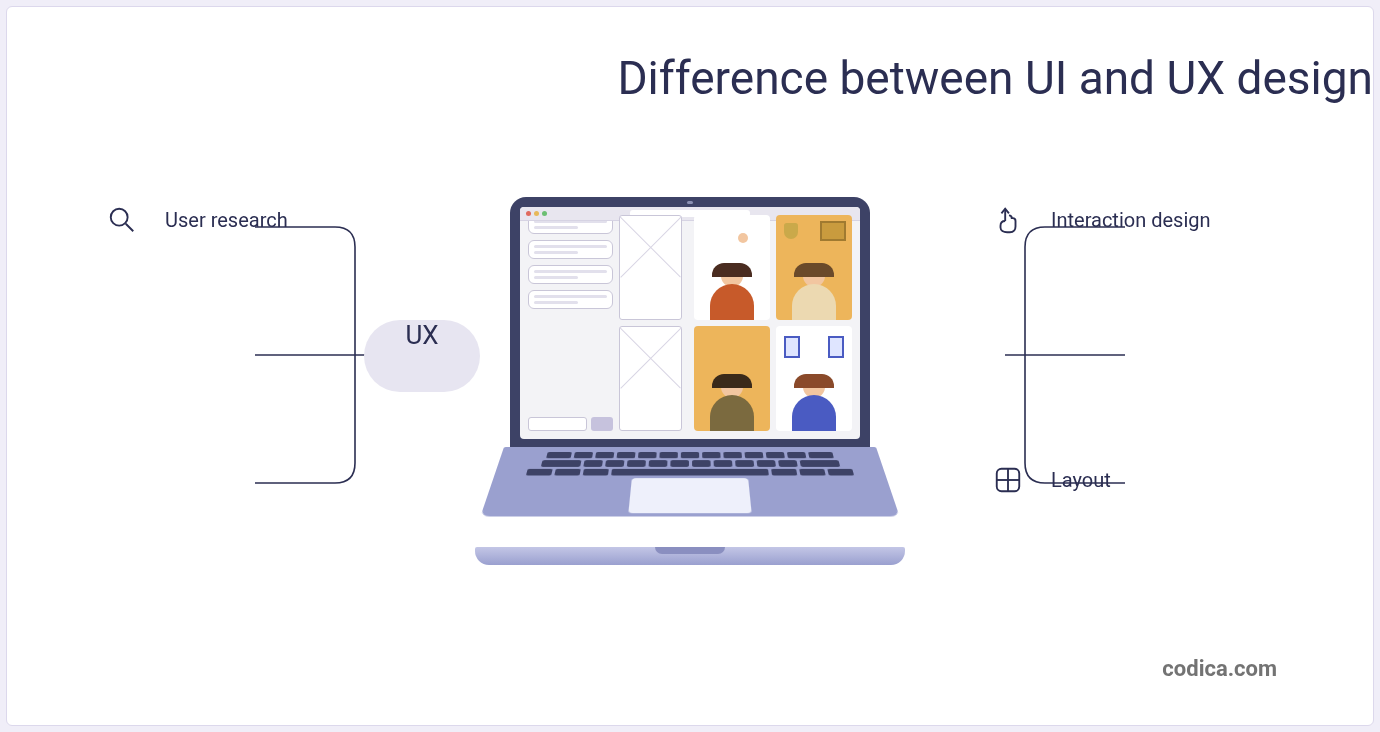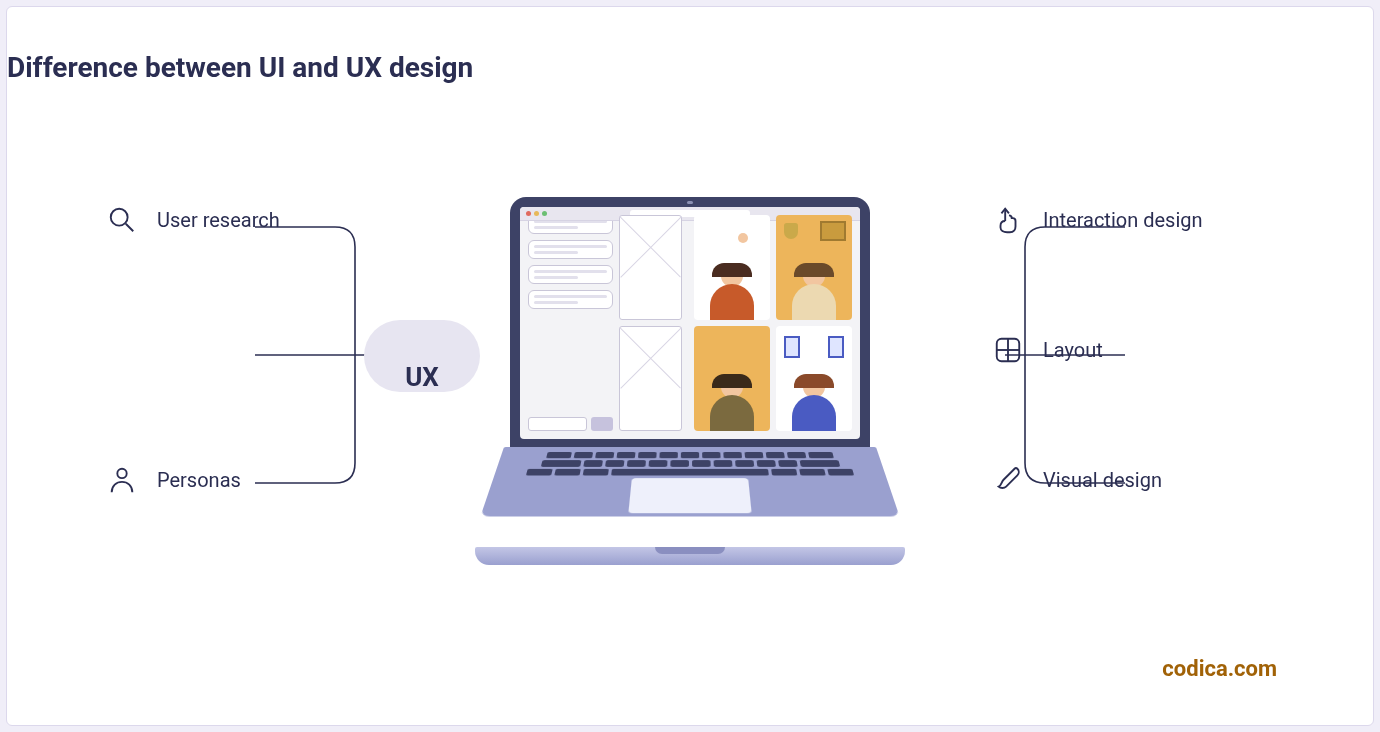--- a/index.html
+++ b/index.html
@@ -15,23 +15,23 @@
     background: #ffffff;
     border: 1px solid #dcd8ec;
     border-radius: 6px;
     position: relative;
     overflow: hidden;
   }
   .title {
     position: absolute;
     top: 44px;
     left: 0; right: 0;
-    text-align: left;
-    font-size: 28px;
-    font-weight: 700;
+    text-align: right;
+    font-size: 46px;
+    font-weight: 400;
     color: #2b2e52;
   }
   
   .footer-left {
     position: absolute;
     left: 96px;
     bottom: 44px;
     display: flex;
     align-items: baseline;
     gap: 10px;
@@ -47,21 +47,21 @@
     color: #d9172b;
     letter-spacing: -0.5px;
   }
   .codica-logo .colon { letter-spacing: -4px; margin-right: 2px; }
   .footer-right {
     position: absolute;
     right: 96px;
     bottom: 44px;
     font-size: 22px;
     font-weight: 700;
-    color: #a16207;
+    color: #737373;
   }
   
   .laptop {
     position: absolute;
     left: 50%;
     top: 190px;
     transform: translateX(-50%);
     width: 430px;
   }
   .lap-screen-outer {
@@ -188,21 +188,21 @@
     display: flex;
     flex-direction: column;
     justify-content: space-between;
     height: 290px;
   }
   .col-left { left: 100px; }
   .col-right { right: 100px; }
   .item {
     display: flex;
     align-items: center;
-    gap: 20px;
+    gap: 28px;
     color: #2b2e52;
   }
   .item .icon {
     width: 30px; height: 30px; flex:none;
     stroke: #2b2e52; stroke-width: 2; fill: none;
   }
   .item .label {
     font-size: 20px;
     line-height: 1.2;
     max-width: 170px;
@@ -215,24 +215,24 @@
     fill: none;
   }
   
   .pill {
     position: absolute;
     top: 313px;
     width: 116px;
     height: 72px;
     border-radius: 36px;
     display: flex;
-    align-items: flex-end;
+    align-items: flex-start;
     justify-content: center;
     font-size: 26px;
-    font-weight: 700;
+    font-weight: 400;
   }
   .pill-ux {
     left: 357px;
     background: #e7e5f1;
     color: #2b2e52;
   }
   .pill-ui {
     right: 357px;
     background: #3a3e62;
     color: #ffffff;
@@ -245,53 +245,40 @@
 
   <h1 class="title">Difference between UI and UX design</h1>
 
   <div class="col col-left">
     <div class="item">
       <svg class="icon" viewBox="0 0 32 32">
         <circle cx="13" cy="13" r="9"></circle>
           <line x1="20" y1="20" x2="28" y2="28"></line>
       </svg>
       <span class="label">User research</span>
-    </div>
-    <div class="item">
-      <svg class="icon" viewBox="0 0 32 32">
-        <circle cx="16" cy="9" r="5"></circle>
-          <path d="M5 29c0-7 5-11 11-11s11 4 11 11"></path>
-      </svg>
-      <span class="label">Personas</span>
     </div>
   </div>
 
   <div class="col col-right">
     <div class="item">
       <svg class="icon" viewBox="0 0 32 32">
         <path d="M13 4v13"></path>
           <path d="M13 17c-3 0-5 2-5 5v2c0 3 3 5 7 5h3c4 0 6-2 6-6v-6c0-2-1-3-3-3h-1c0-2-1-3-3-3"></path>
         <path d="M9 9l4-5 4 5"></path>
       </svg>
       <span class="label">Interaction design</span>
     </div>
     <div class="item">
       <svg class="icon" viewBox="0 0 32 32">
         <rect x="4" y="4" width="24" height="24" rx="5"></rect>
         <line x1="4" y1="16" x2="28" y2="16"></line>
           <line x1="16" y1="4" x2="16" y2="28"></line>
       </svg>
       <span class="label">Layout</span>
     </div>
-    <div class="item">
-      <svg class="icon" viewBox="0 0 32 32">
-        <path d="M26 4c2 2 2 5 0 7L14 23c-2 2-6 2-8 0 3-1 3-5 5-7L23 4c1-1 2-1 3 0z"></path>
-      </svg>
-      <span class="label">Visual design</span>
-    </div>
   </div>
 
   <svg class="connector" style="left:248px; top:198px;" width="130" height="300" viewBox="0 0 130 300">
     <path d="M0 22 H80 Q100 22 100 42 V150"></path>
     <path d="M0 150 H120"></path>
     <path d="M0 278 H80 Q100 278 100 258 V150"></path>
   </svg>
 
   <svg class="connector" style="right:248px; top:198px;" width="130" height="300" viewBox="0 0 130 300">
     <path d="M130 22 H50 Q30 22 30 42 V150"></path>

